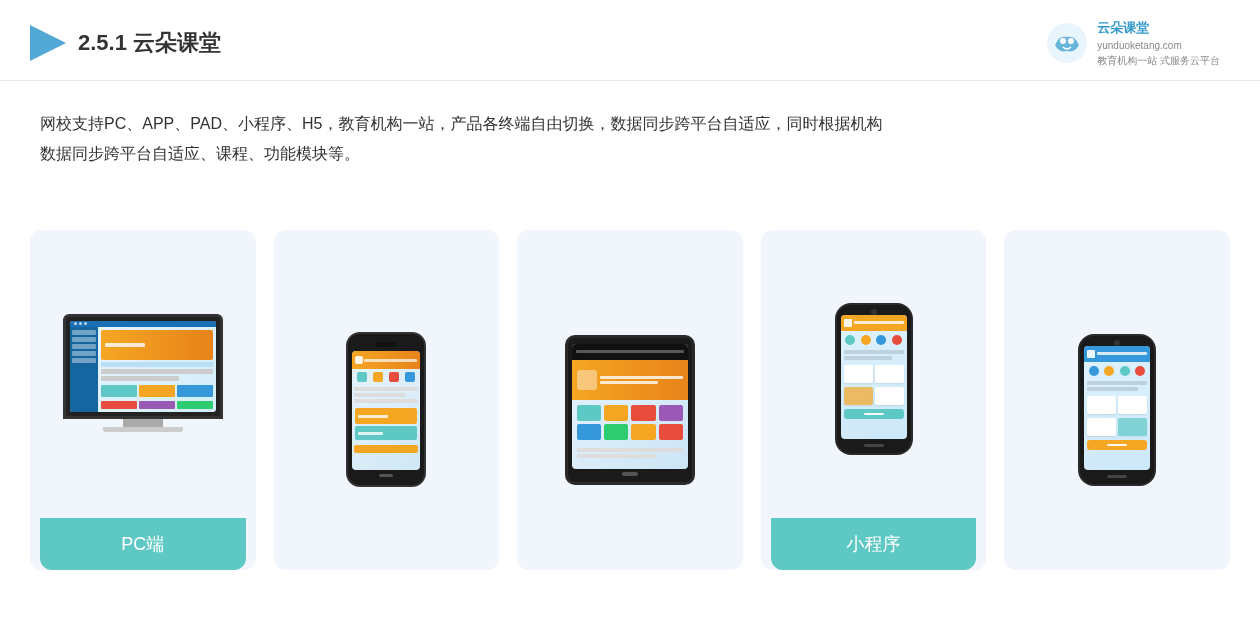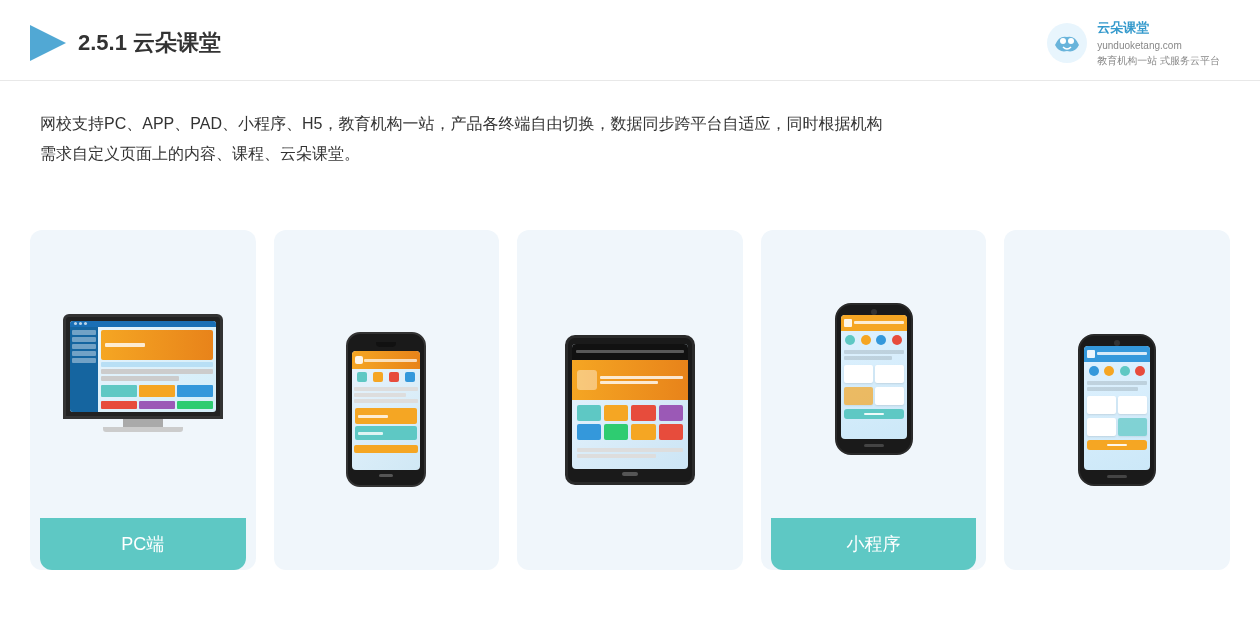--- a/index.html
+++ b/index.html
@@ -572,21 +572,21 @@
         <div style="font-size:13px;font-weight:bold;color:#3399cc;">云朵课堂</div>
         <div style="font-size:10px;color:#888;">yunduoketang.com</div>
         <div style="font-size:10px;color:#888;">教育机构一站
 式服务云平台</div>
       </div>
     </div>
   </div>
 
   <div class="description">
     <div>网校支持PC、APP、PAD、小程序、H5，教育机构一站，产品各终端自由切换，数据同步跨平台自适应，同时根据机构</div>
-    <div>需求自定义页面上的内容、课程、云朵课堂。</div>
+    <div>数据同步跨平台自适应、课程、功能模块等。</div>
   </div>
 
   <div class="cards-section">
 
     <div class="card">
       <div class="card-image-area">
         <div class="pc-mockup">
           <div class="pc-screen-outer">
             <div class="pc-screen-inner">
               <div class="pc-screen-bar">

